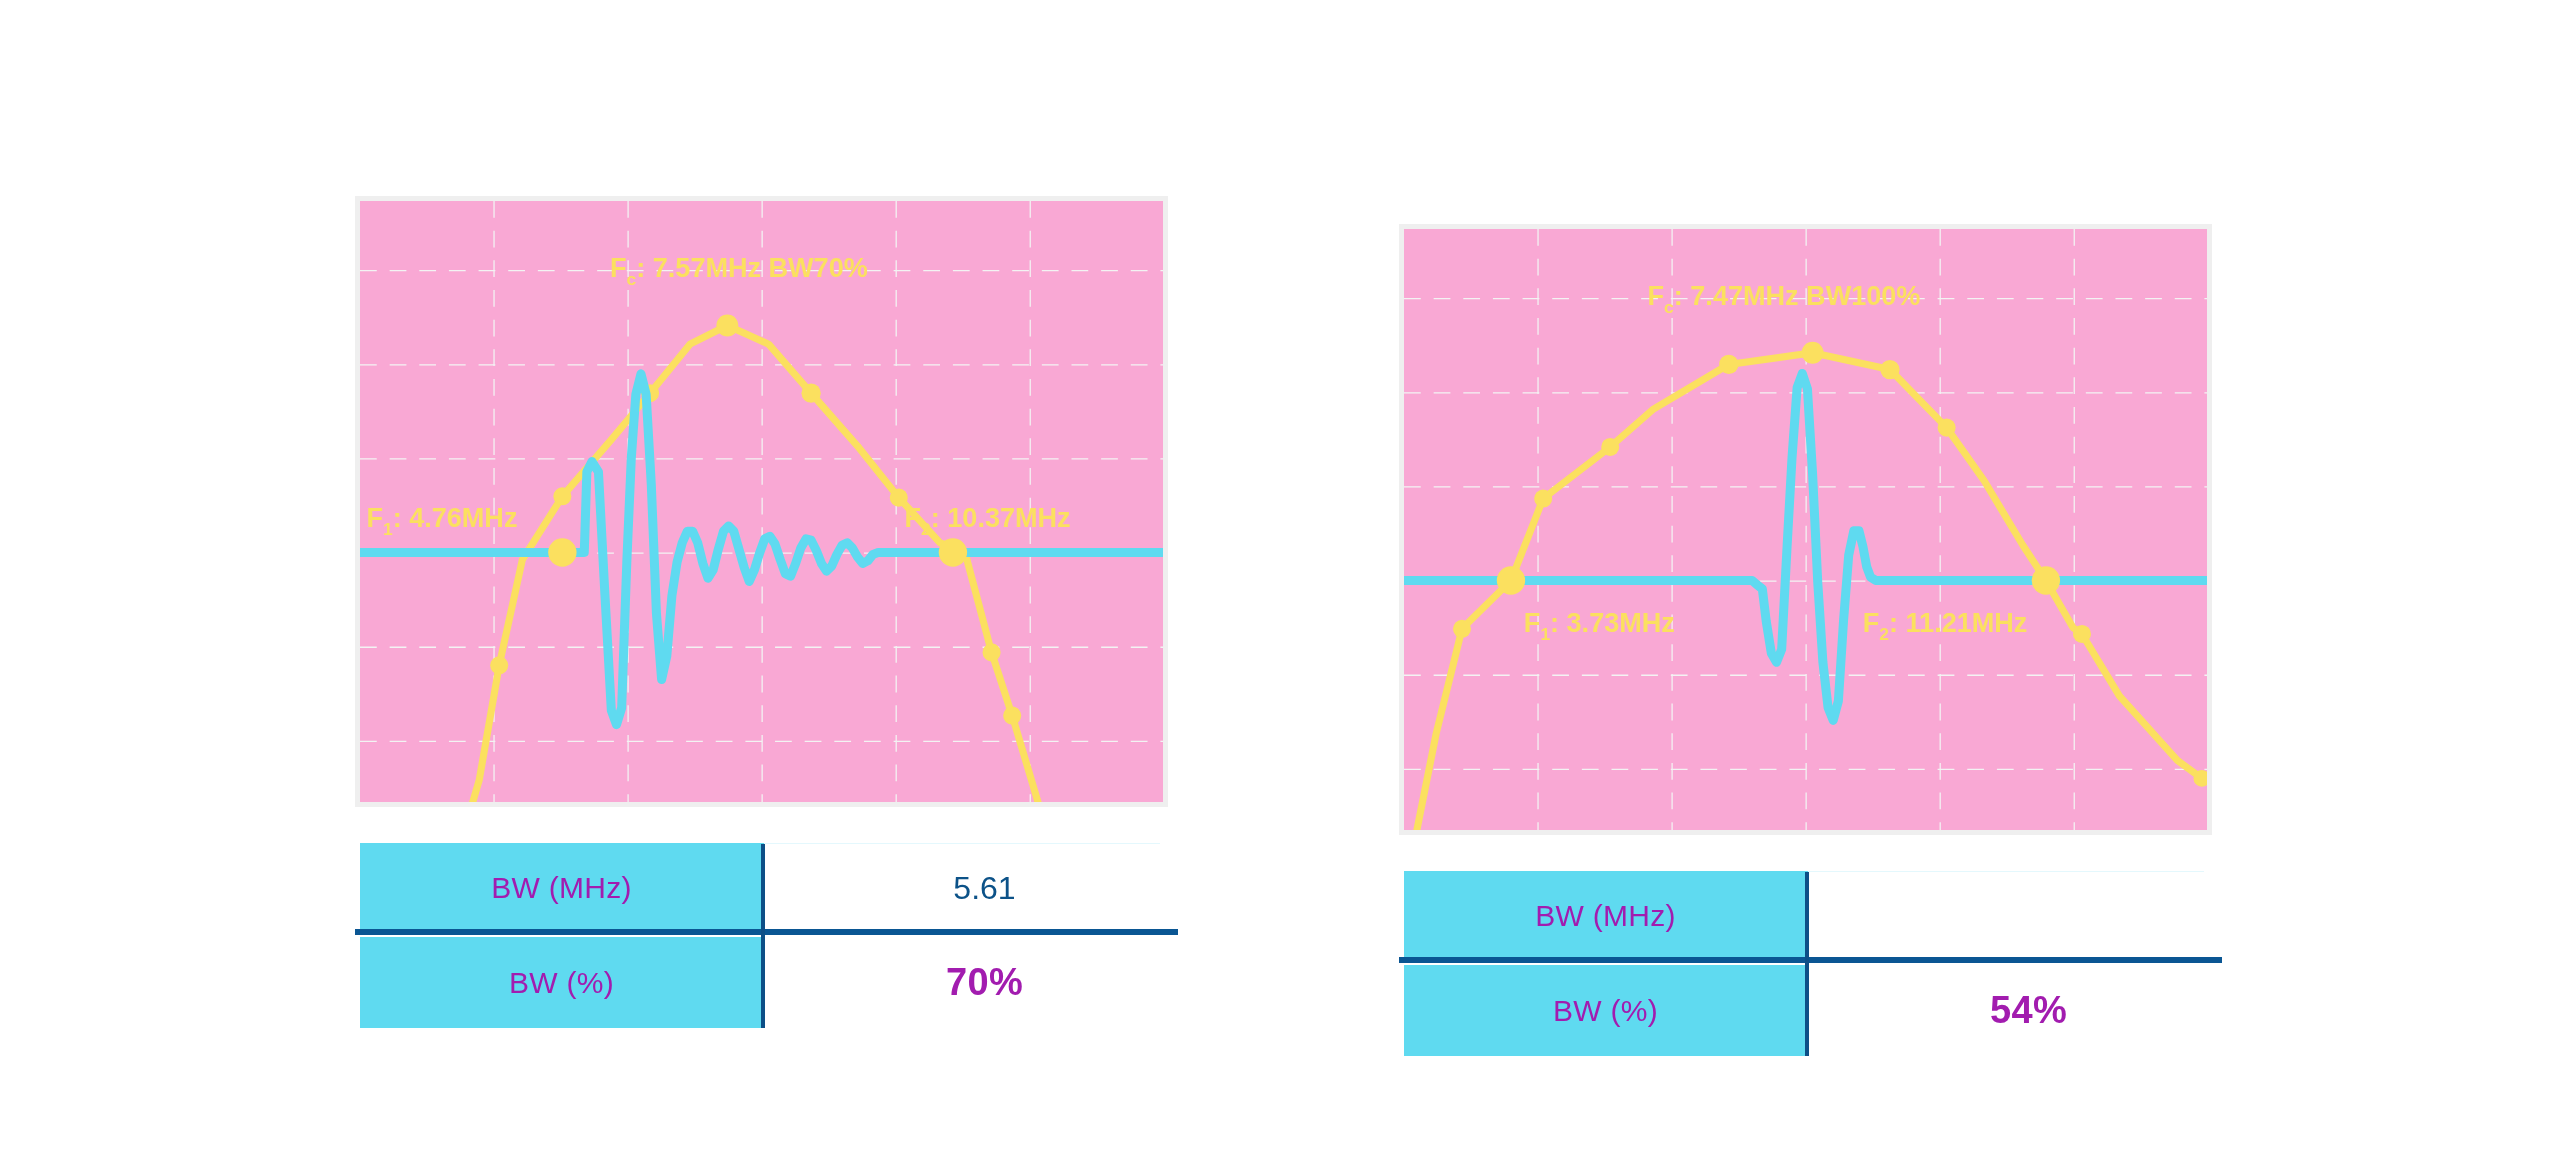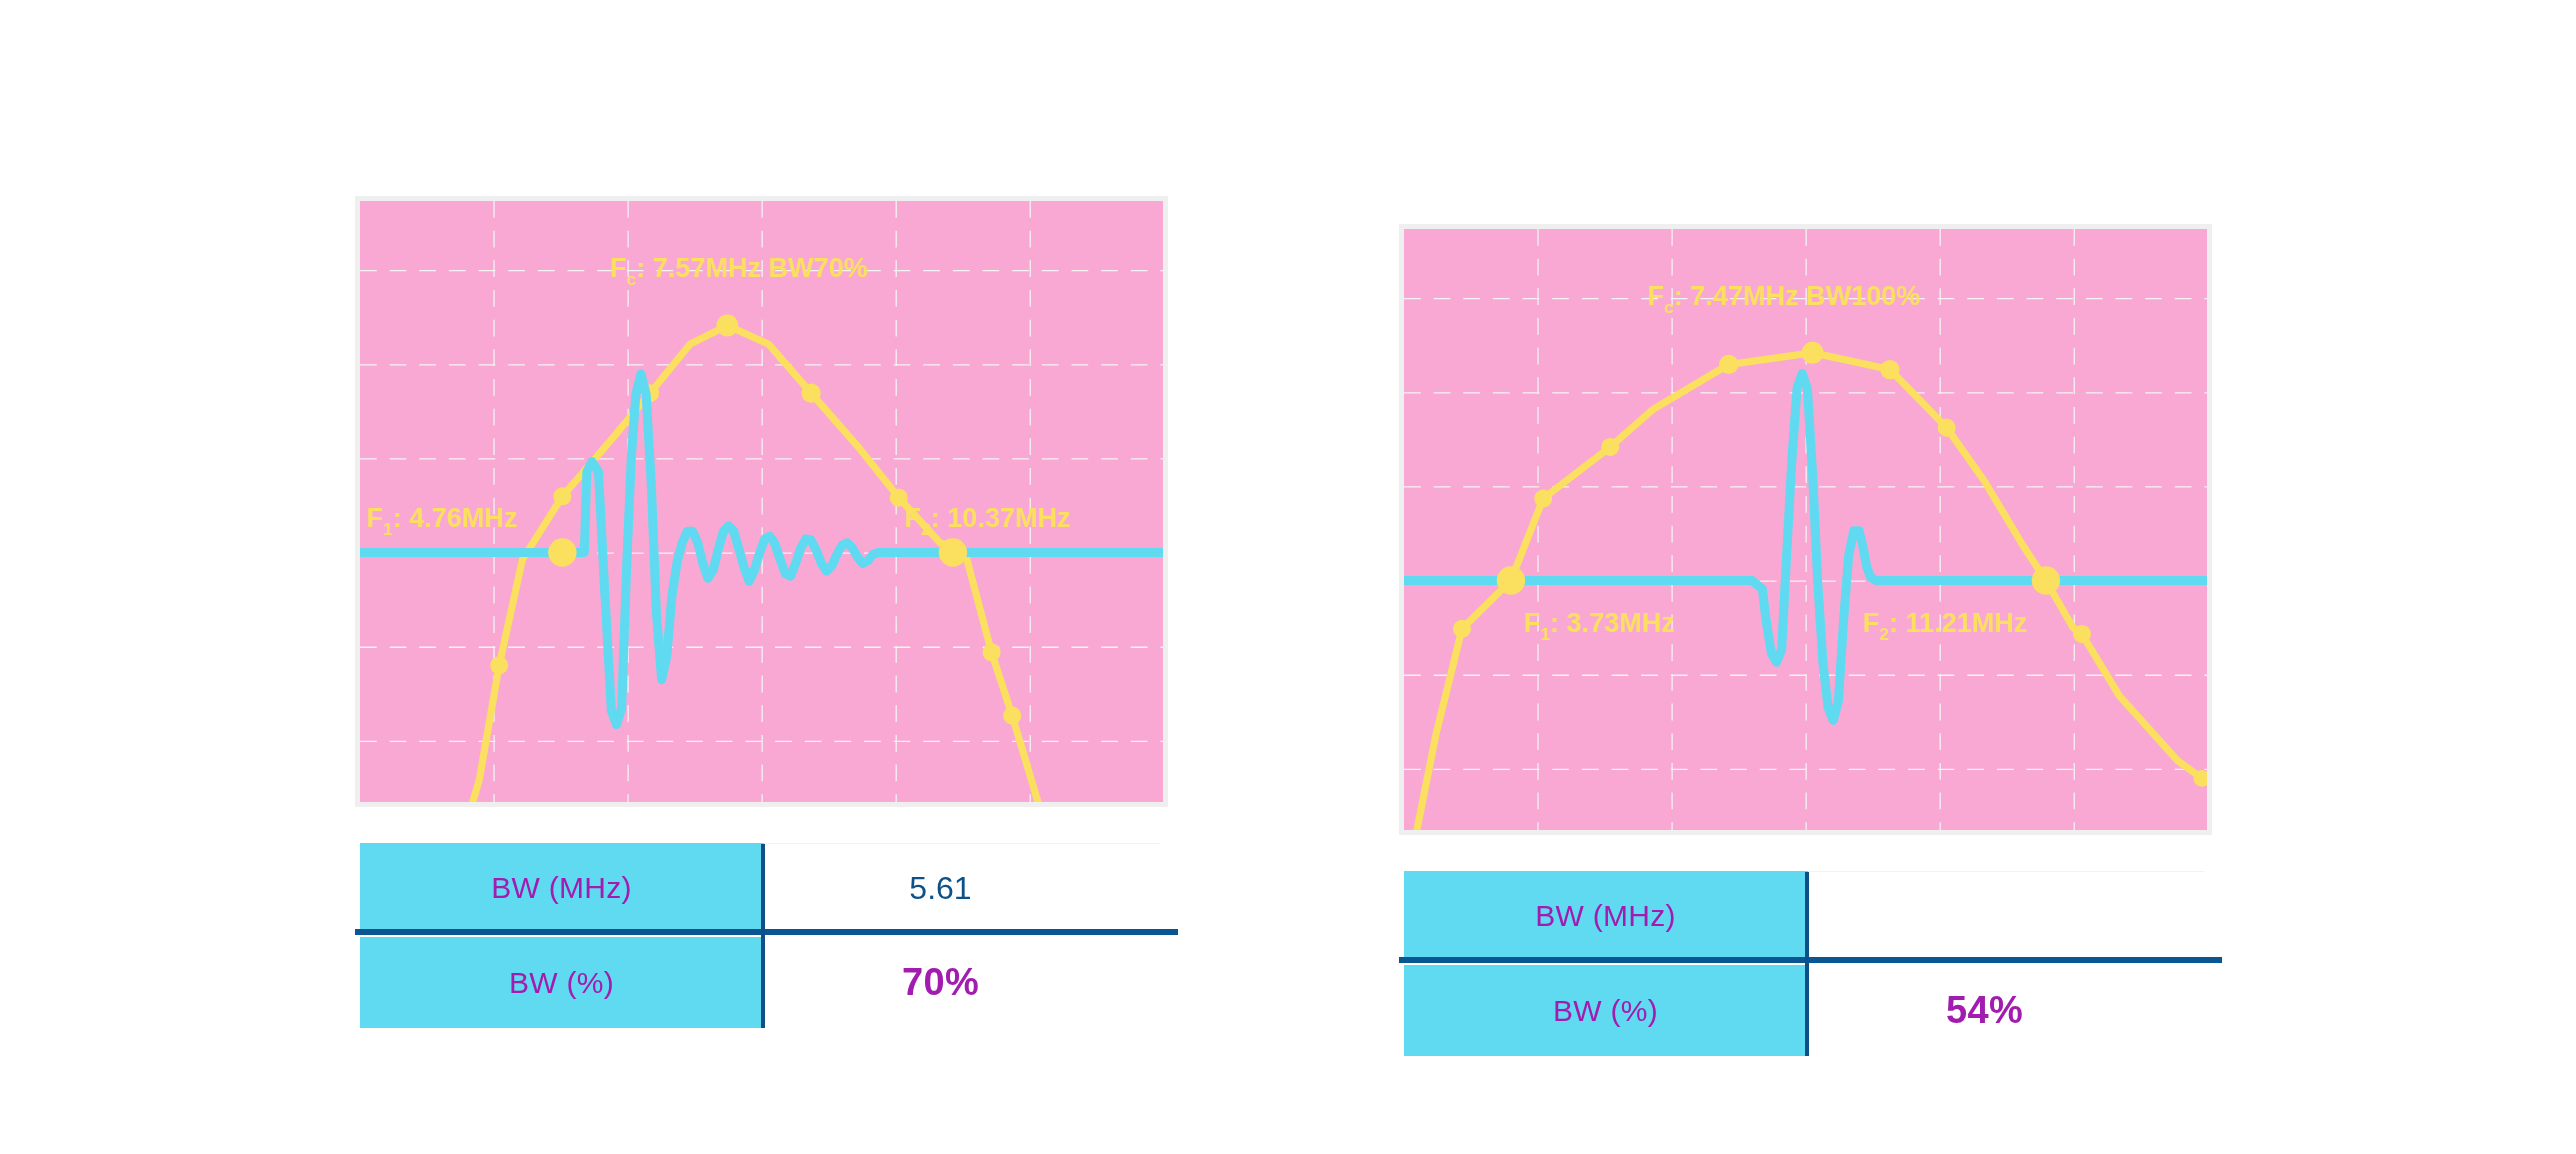--- a/index.html
+++ b/index.html
@@ -90,21 +90,21 @@
     justify-content: center;
   }
   .bw-label-cell span {
     color: #a21caf;
     font-size: 30px;
     font-weight: 400;
     letter-spacing: 0.3px;
   }
   .bw-value-cell {
     position: absolute;
-    left: 388px; top: 0;
+    left: 432px; top: 0;
     width: 395px;
     height: 91px;
     display: flex;
     align-items: center;
     justify-content: center;
   }
   .bw-value-cell span.num {
     color: #0c5288;
     font-size: 32px;
     font-weight: 400;

